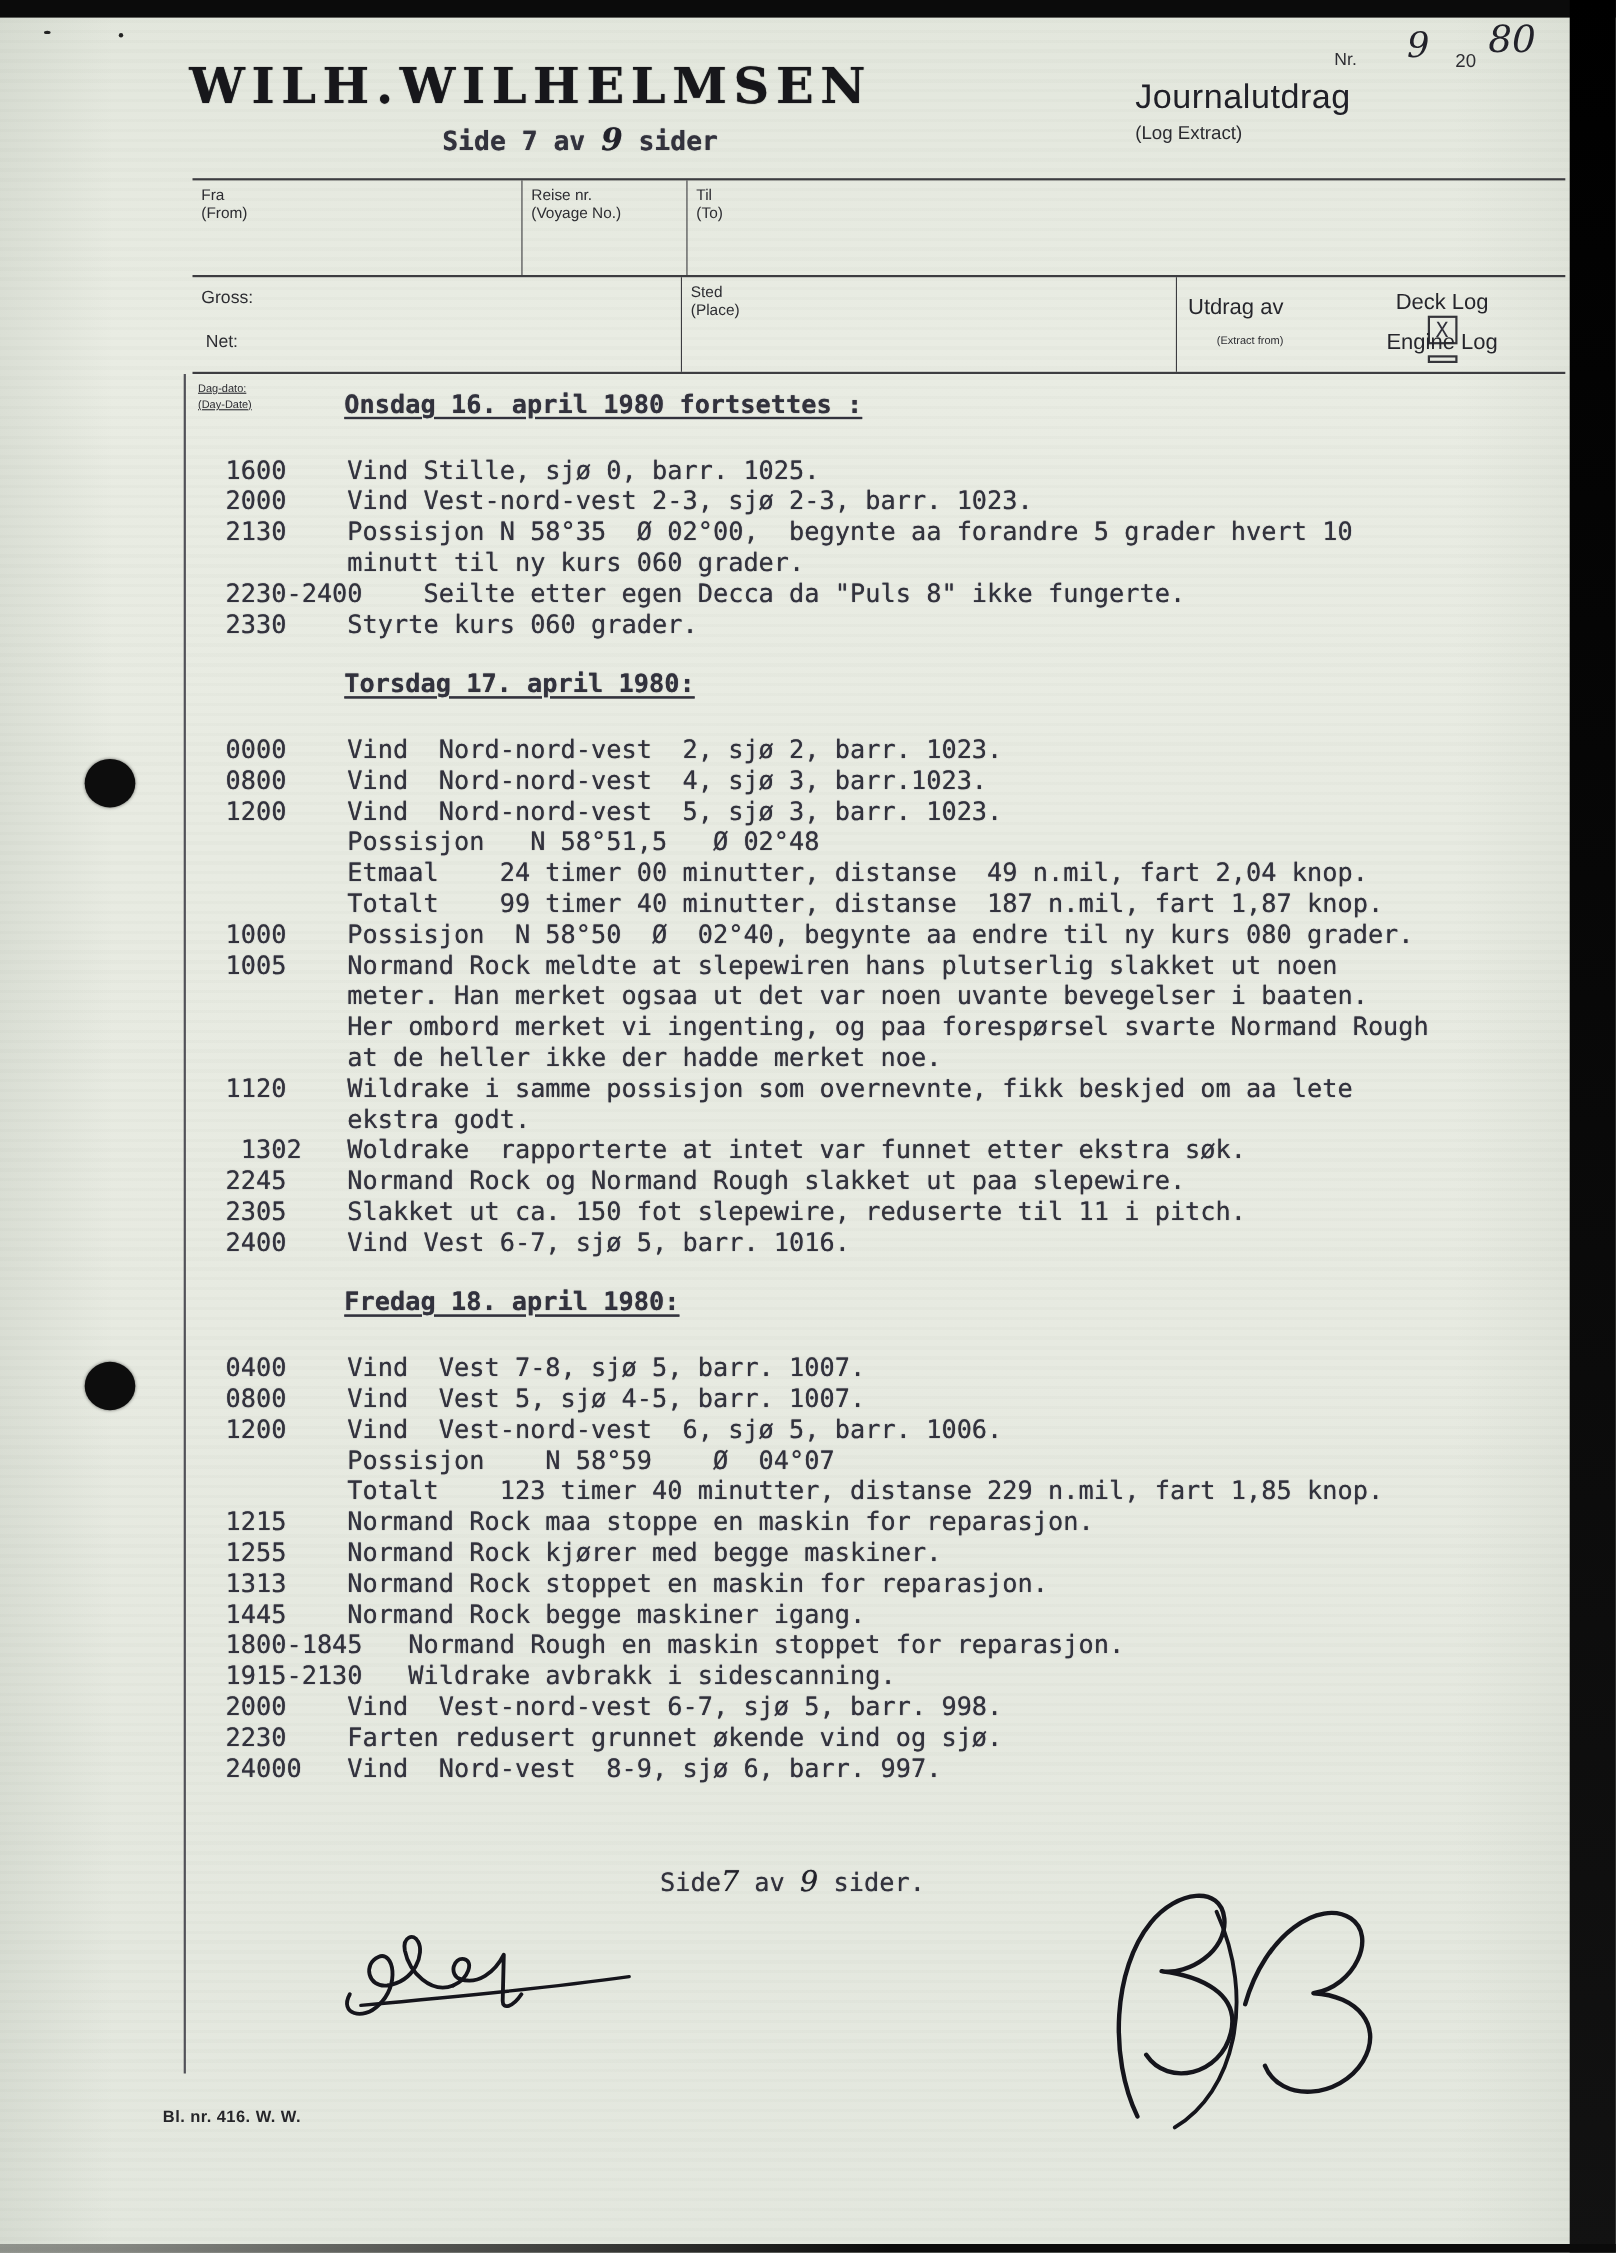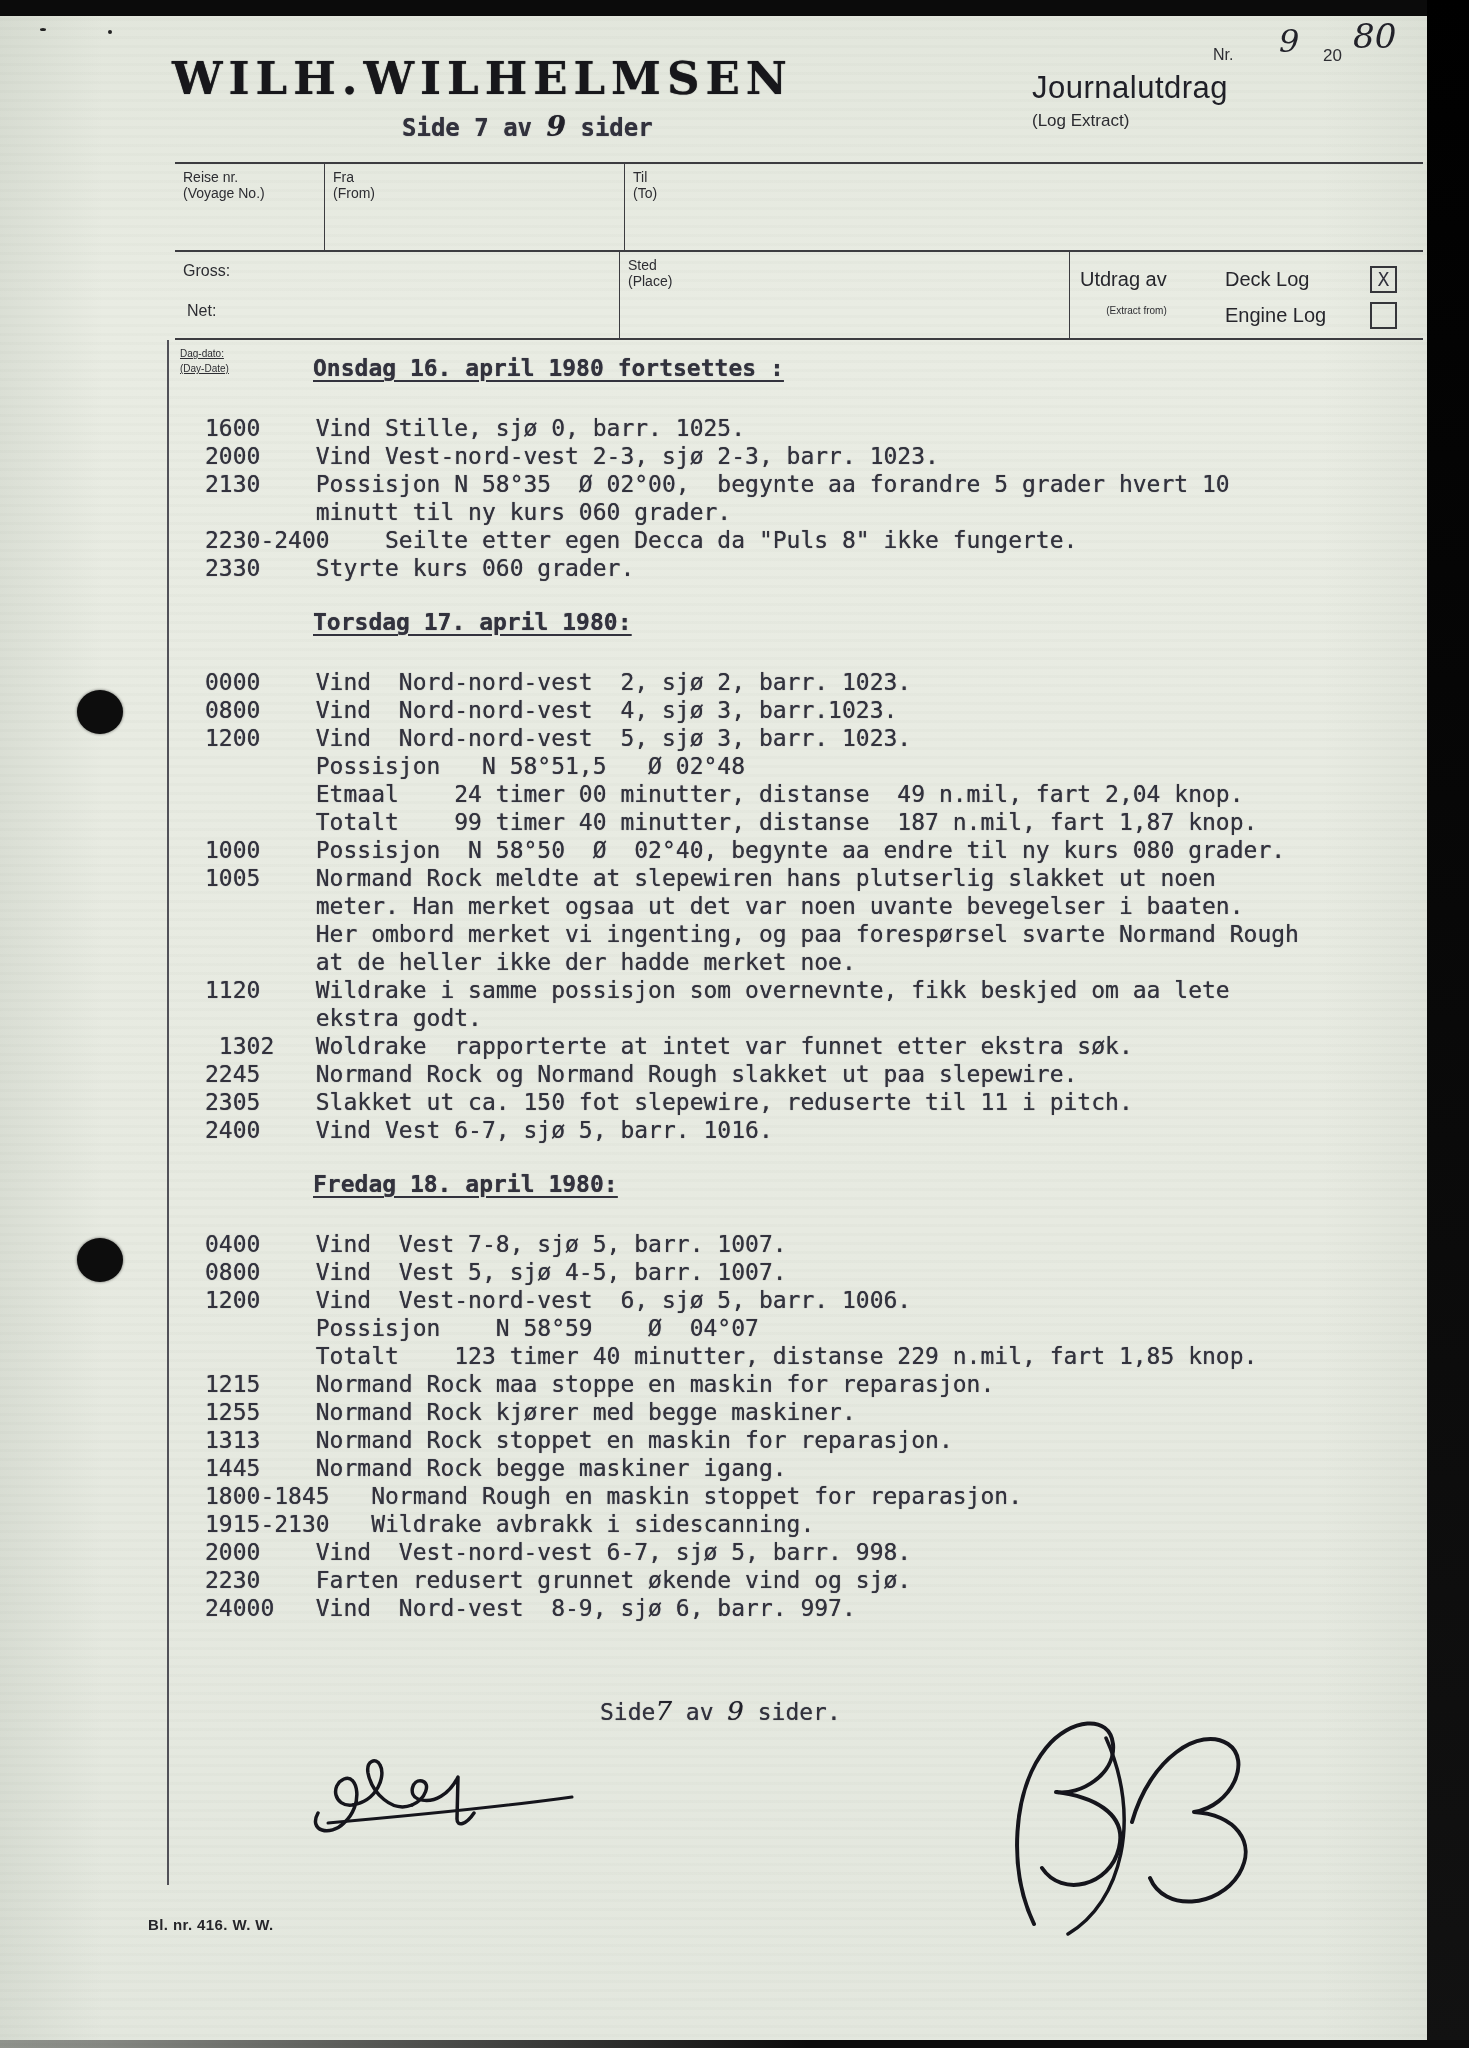--- a/index.html
+++ b/index.html
@@ -63,21 +63,21 @@
   .ship-value { position:absolute; left:168px; top:22px; font-size:23px; }
   .code-strip { position:absolute; left:0; right:0; bottom:0; height:28px; border-top:1.5px solid #3c3c40; font-size:14px; padding:5px 8px; color:#2d2d32; }
 
   .gross-label { position:absolute; left:8px; top:10px; font-size:16px; color:#2d2d32; }
   .net-label   { position:absolute; left:12px; top:50px; font-size:16px; color:#2d2d32; }
 
   .extract-label { position:absolute; left:10px; top:16px; }
   .extract-main  { font-size:20px; color:#26262c; }
   .extract-sub   { font-size:10px; color:#2d2d32; margin-top:14px; }
   .log-checks { position:absolute; right:26px; top:12px; width:172px; }
-  .check-row  { display:flex; justify-content:space-between; align-items:center; height:30px; margin-bottom:6px; }
+  .check-row  { display:flex; justify-content:space-between; align-items:center; height:30px; margin-bottom:6px;flex-direction:column; }
   .check-label{ font-size:20px; color:#26262c; }
   .checkbox   { width:27px; height:27px; border:2px solid #35353a; display:flex; align-items:center; justify-content:center;
                 font-family:"DejaVu Sans Mono",monospace; font-size:19px; color:#32323d; }
 
   .day-date { position:absolute; left:180px; top:346px; font-size:10px; line-height:15px; white-space:pre-line; color:#2d2d32;text-decoration:underline; }
 
   .margin-rule { position:absolute; left:167px; top:340px; width:2px; height:1545px; background:#515158; }
 
   .log-body { position:absolute; left:205px; top:354px; width:1218px; }
   .log-heading {
@@ -127,27 +127,27 @@
     <span class="year-hand hand">80</span>
   </div>
 
   <div class="doc-title-block">
     <div class="doc-title">Journalutdrag</div>
     <div class="doc-subtitle">(Log Extract)</div>
   </div>
 
   <div class="form-table">
     <div class="ft-row">
+      <div class="cell c-from">
+        <div class="lbl">Fra
+(From)</div>
+      </div>
       <div class="cell c-voyage">
         <div class="lbl">Reise nr.
 (Voyage No.)</div>
-      </div>
-      <div class="cell c-from">
-        <div class="lbl">Fra
-(From)</div>
       </div>
       <div class="cell c-to">
         <div class="lbl">Til
 (To)</div>
       </div>
     </div>
     <div class="ft-row">
       <div class="cell c-gross">
         <div class="gross-label">Gross:</div>
         <div class="net-label">Net:</div>

